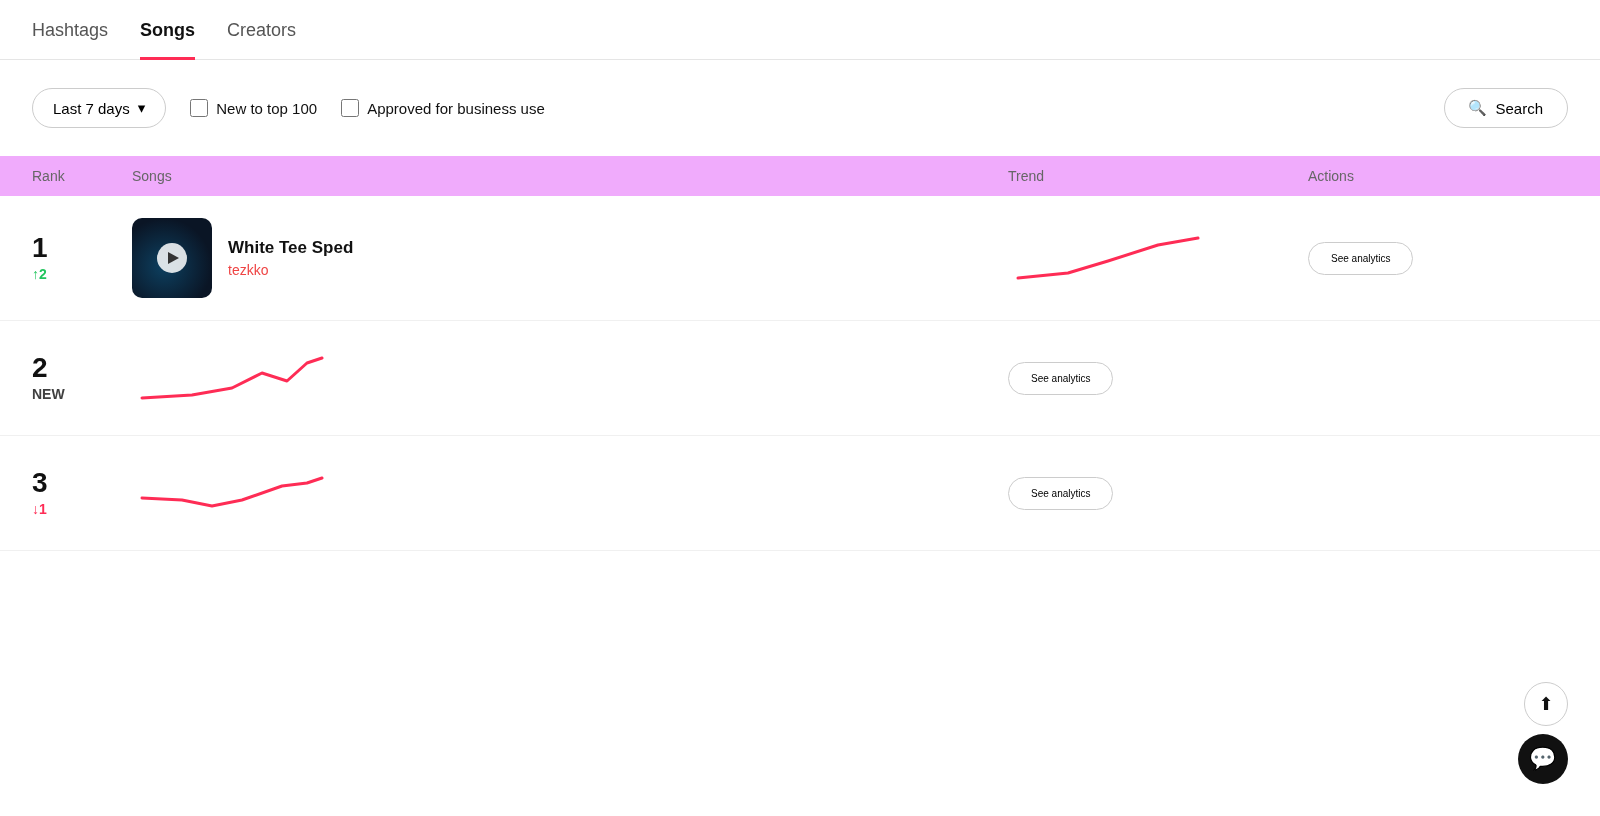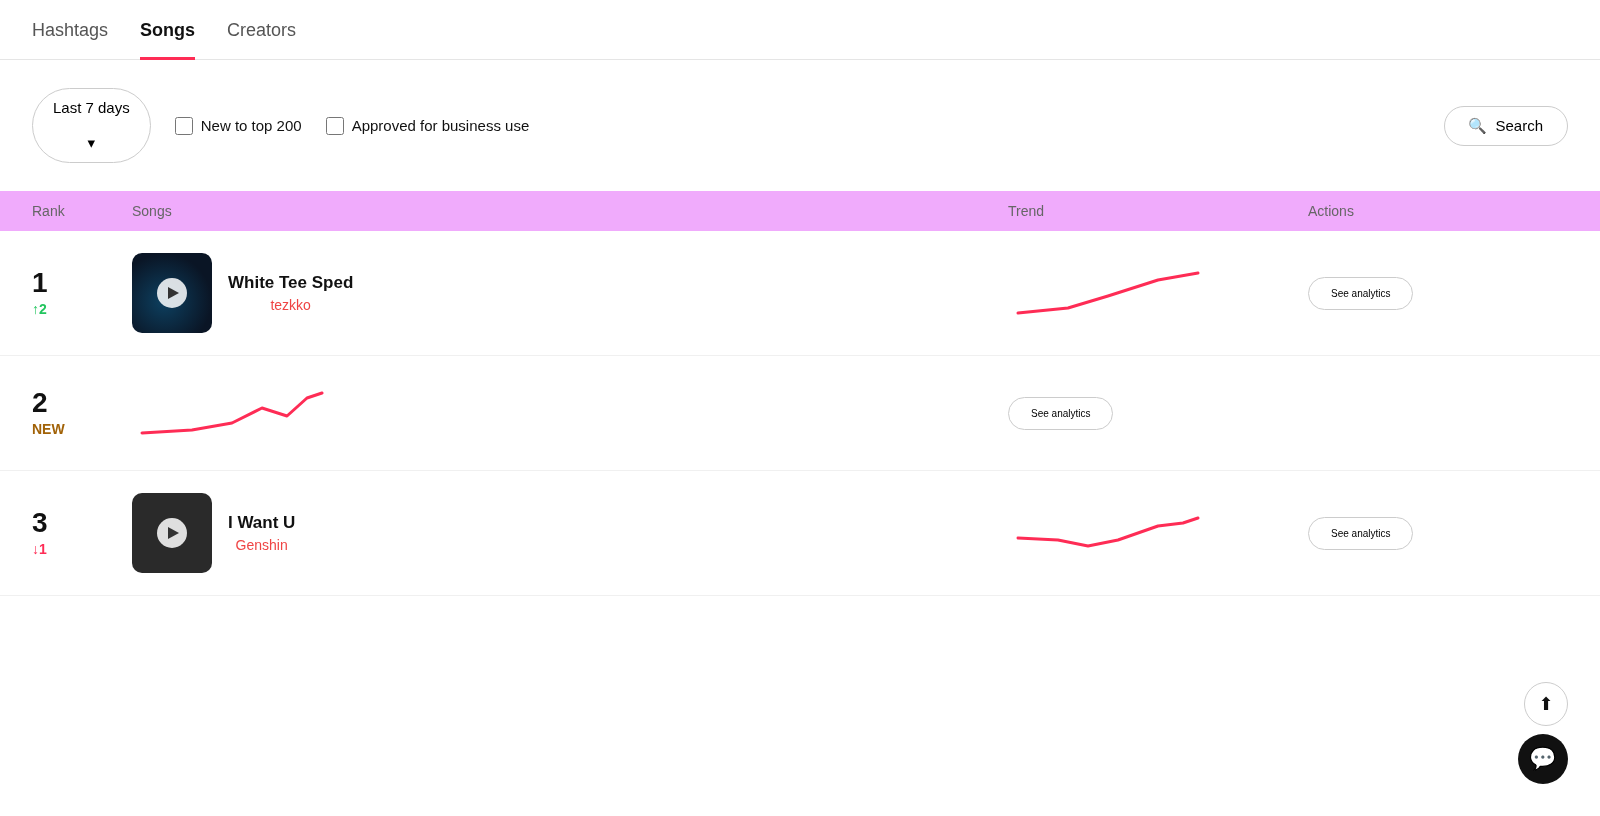--- a/index.html
+++ b/index.html
@@ -28,28 +28,27 @@
 
     .filters-row {
       display: flex;
       align-items: center;
       padding: 28px 32px;
       gap: 24px;
     }
     .dropdown-btn {
       display: flex;
       align-items: center;
-      gap: 18px;
+      gap: 8px;
       border: 1.5px solid #ccc;
       border-radius: 999px;
       padding: 10px 20px;
       font-size: 15px;
       cursor: pointer;
       background: #fff;
-      flex-direction: column;
     }
     .checkbox-label {
       display: flex;
       align-items: center;
       gap: 8px;
       font-size: 15px;
       cursor: pointer;
     }
     .checkbox-label input[type="checkbox"] {
       width: 18px;
@@ -99,21 +98,21 @@
       font-weight: 700;
       line-height: 1;
     }
     .rank-change {
       font-size: 14px;
       font-weight: 600;
       margin-top: 4px;
     }
     .rank-change.up { color: #22c55e; }
     .rank-change.down { color: #fe2c55; }
-    .rank-change.new { color: #a16207; }
+    .rank-change.new { color: #404040; }
 
     .song-cell {
       display: flex;
       align-items: center;
       gap: 16px;
     }
     .song-thumb {
       width: 80px;
       height: 80px;
       border-radius: 10px;
@@ -137,21 +136,21 @@
       position: absolute;
     }
     .play-icon::after {
       content: '';
       border-style: solid;
       border-width: 6px 0 6px 11px;
       border-color: transparent transparent transparent #333;
       margin-left: 2px;
     }
 
-    .song-info { display: flex; flex-direction: column; gap: 4px; align-items: center; }
+    .song-info { display: flex; flex-direction: column; gap: 4px; }
     .song-title { font-size: 17px; font-weight: 700; }
     .song-artist { font-size: 14px; color: #ef4444; }
 
     .trend-cell {
       display: flex;
       align-items: center;
     }
 
     .actions-cell {
       display: flex;
@@ -224,21 +223,21 @@
   <div class="nav-tab">Creators</div>
 </nav>
 
 <div class="filters-row">
   <button class="dropdown-btn">
     <span>Last 7 days</span>
     <span>▾</span>
   </button>
   <label class="checkbox-label">
     <input type="checkbox" style="">
-    <span>New to top 200</span>
+    <span>New to top 100</span>
   </label>
   <label class="checkbox-label">
     <input type="checkbox" style="">
     <span>Approved for business use</span>
   </label>
   <button class="search-btn">
     <span>🔍</span>
     <span>Search</span>
   </button>
 </div>
@@ -287,29 +286,20 @@
   <div class="actions-cell">
     <button class="analytics-btn">See analytics</button>
   </div>
 </div>
 
 <div class="song-row">
   <div class="rank-cell">
     <span class="rank-number">3</span>
     <span class="rank-change down">↓1</span>
   </div>
-  <div class="song-cell">
-    <div class="song-thumb thumb-3">
-      <div class="play-icon"></div>
-    </div>
-    <div class="song-info">
-      <span class="song-title">I Want U</span>
-      <span class="song-artist">Genshin</span>
-    </div>
-  </div>
   <div class="trend-cell">
     <svg class="trend-svg" width="200" height="70" viewBox="0 0 200 70">
       <polyline points="10,40 50,42 80,48 110,42 150,28 175,25 190,20" fill="none" stroke="#fe2c55" stroke-width="3" stroke-linecap="round" stroke-linejoin="round"></polyline>
     </svg>
   </div>
   <div class="actions-cell">
     <button class="analytics-btn">See analytics</button>
   </div>
 </div>
 

